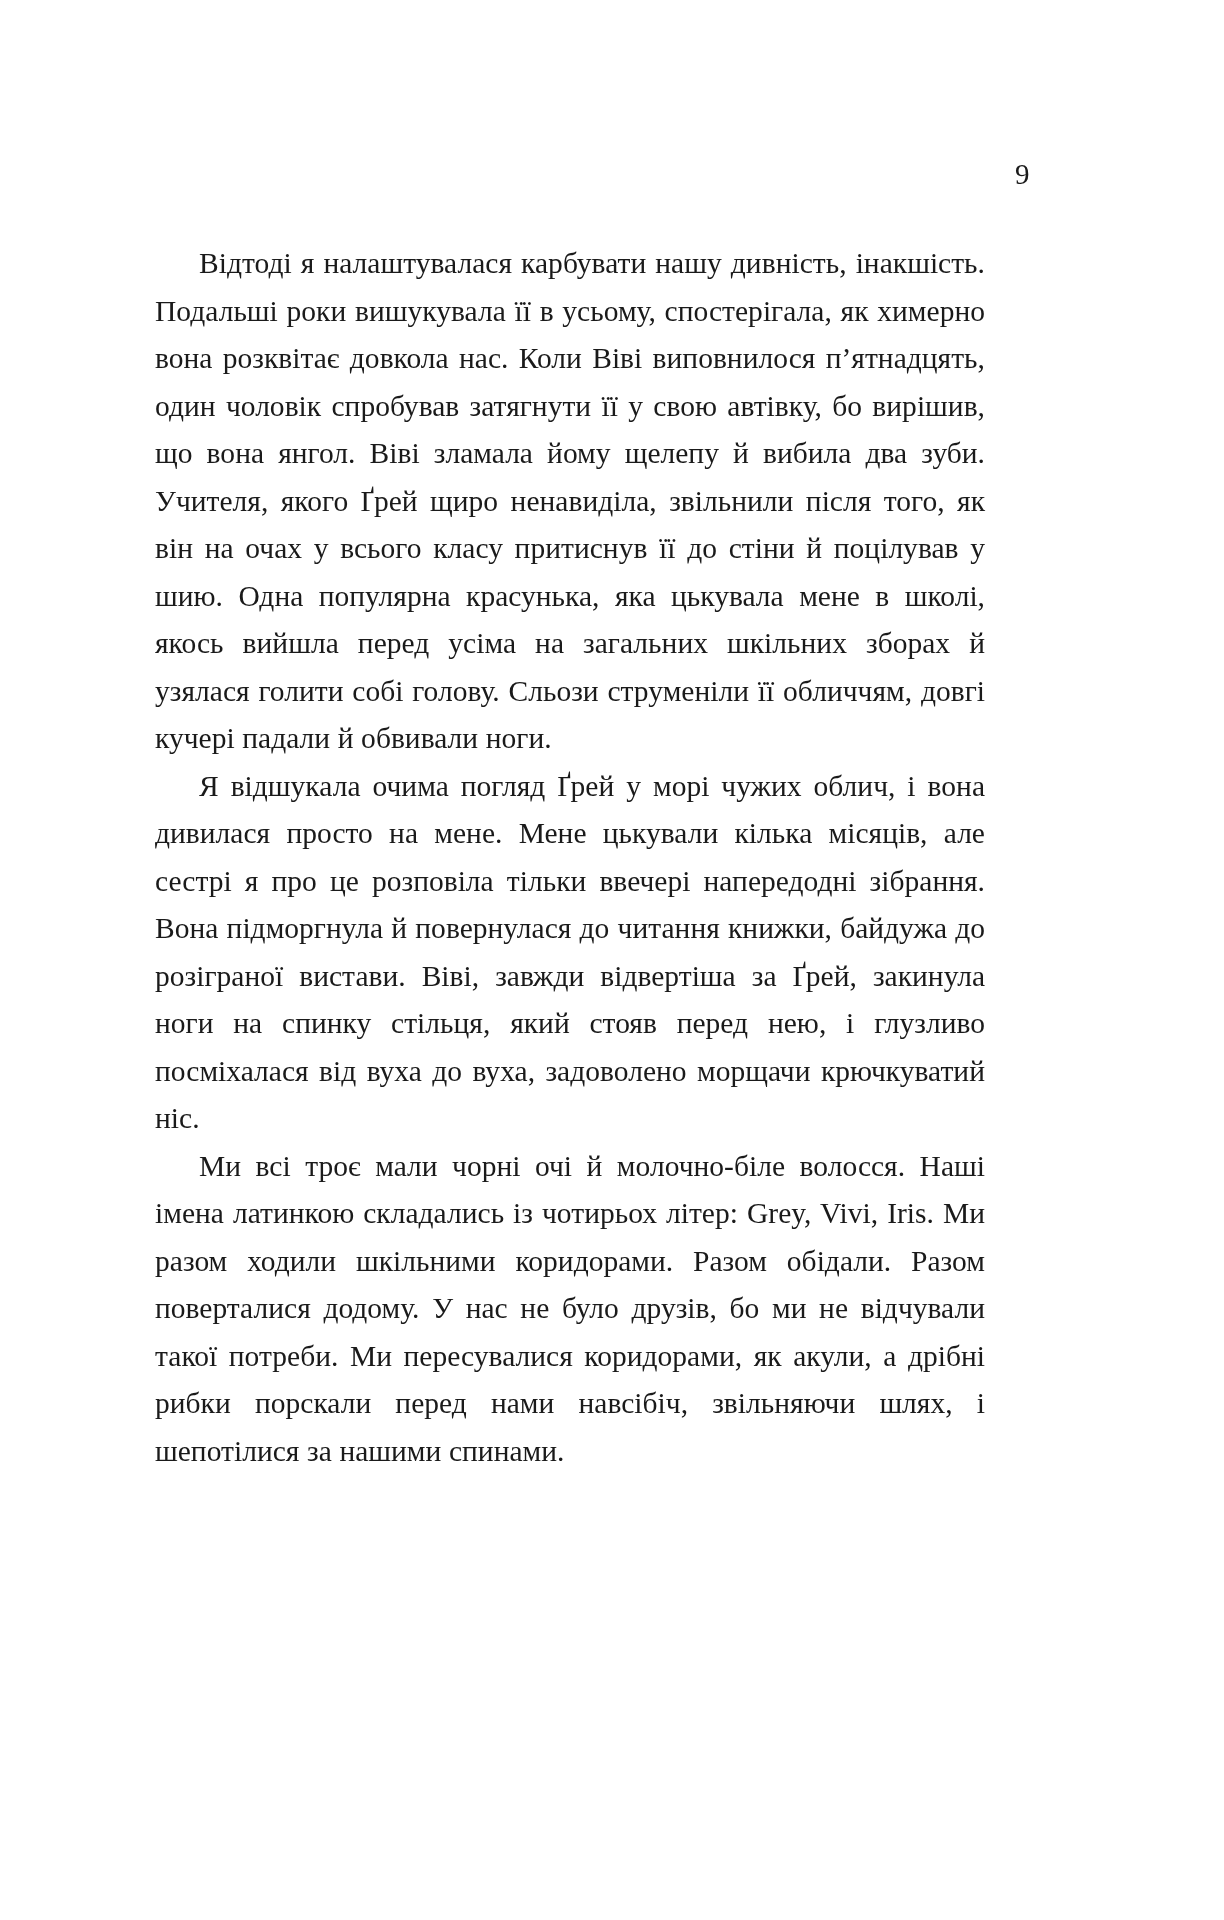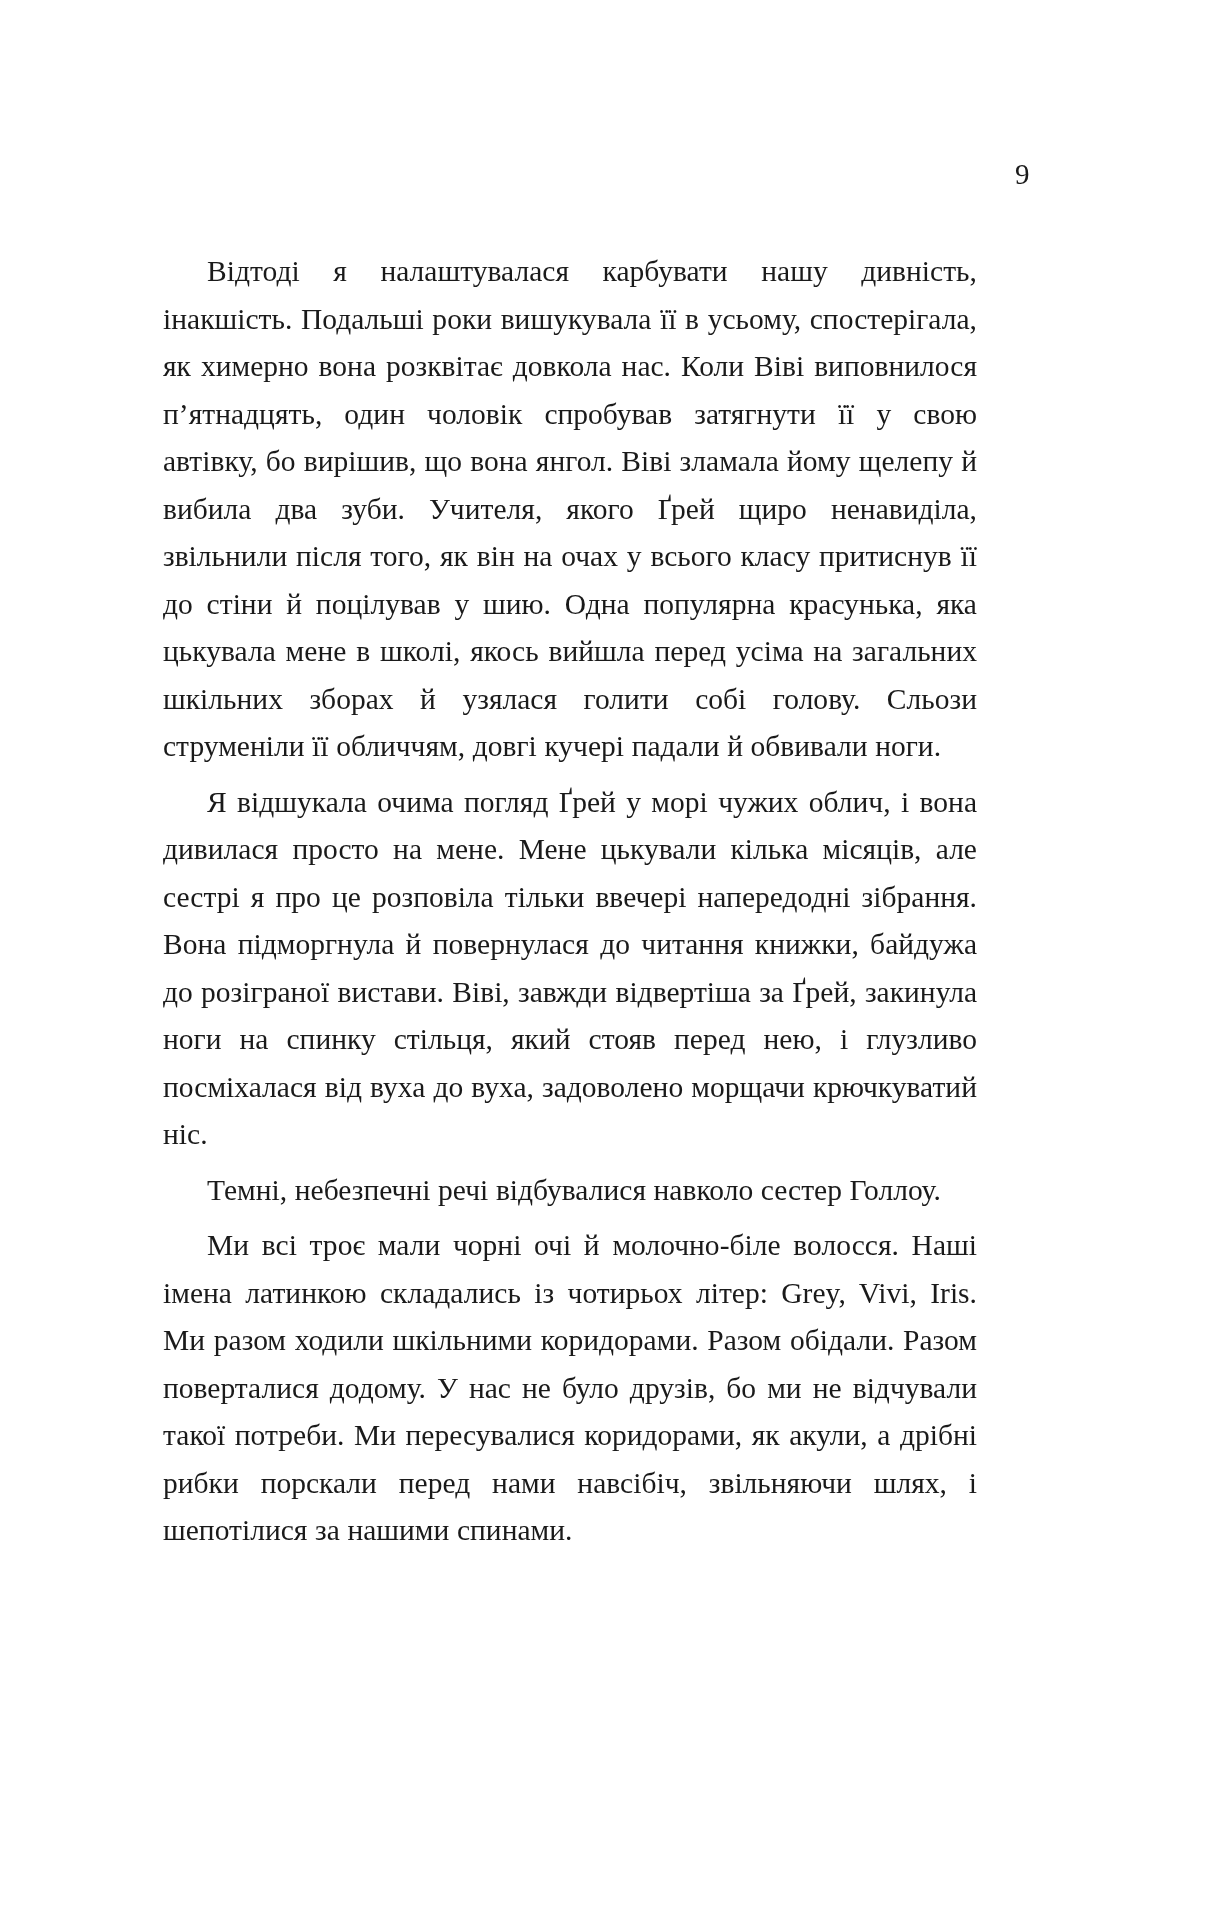--- a/index.html
+++ b/index.html
@@ -27,21 +27,21 @@
     color: #1a1a1a;
     letter-spacing: 0.5px;
   }
   .textblock {
     position: absolute;
     top: 240px;
     left: 155px;
     width: 830px;
   }
   .para {
-    margin: 8px;
+    margin: 0;
     text-align: justify;
     text-justify: inter-word;
     text-indent: 44px;
     font-size: 29.5px;
     line-height: 47.5px;
     letter-spacing: 0.02px;
     word-spacing: 0.2px;
     hyphens: manual;
     -webkit-hyphens: manual;
   }
@@ -57,19 +57,18 @@
 <div class="page">
 
   <div class="folio">9</div>
 
   <div class="textblock">
 
     <p class="para">Відтоді я налаштувалася карбувати нашу дивність, інакшість. Подальші роки вишукувала її в усьому, спостерігала, як химерно вона розквітає довкола нас. Коли Віві виповнилося п’ятнадцять, один чоловік спробував затягнути її у свою автівку, бо вирішив, що вона янгол. Віві зламала йому щелепу й вибила два зуби. Учителя, якого Ґрей щиро ненавиділа, звільнили після того, як він на очах у всього класу притиснув її до стіни й поцілував у шию. Одна популярна красунька, яка цькувала мене в школі, якось вийшла перед усіма на загальних шкільних зборах й узялася голити собі голову. Сльози струменіли її обличчям, довгі кучері падали й обвивали ноги.</p>
 
     <p class="para">Я відшукала очима погляд Ґрей у морі чужих облич, і вона дивилася просто на мене. Мене цькували кілька місяців, але сестрі я про це розповіла тільки ввечері напередодні зібрання. Вона підморгнула й повернулася до читання книжки, байдужа до розіграної вистави. Віві, завжди відвертіша за Ґрей, закинула ноги на спинку стільця, який стояв перед нею, і глузливо посміхалася від вуха до вуха, задоволено морщачи крючкуватий ніс.</p>
 
-    <p class="para tight">Темні, небезпечні речі відбувалися навколо сестер Голлоу.</p>
 
     <p class="para tight"><span>Ми всі троє мали чорні очі й молочно-біле волосся. Наші імена латинкою складались із чотирьох літер: </span><span class="italic">Grey, Vivi, Iris.</span><span> Ми разом ходили шкільними коридорами. Разом обідали. Разом поверталися додому. У нас не було друзів, бо ми не відчували такої потреби. Ми пересувалися коридорами, як акули, а дрібні рибки порскали перед нами навсібіч, звільняючи шлях, і шепотілися за нашими спинами.</span></p>
 
   </div>
 
 </div>
 
 </body></html>

